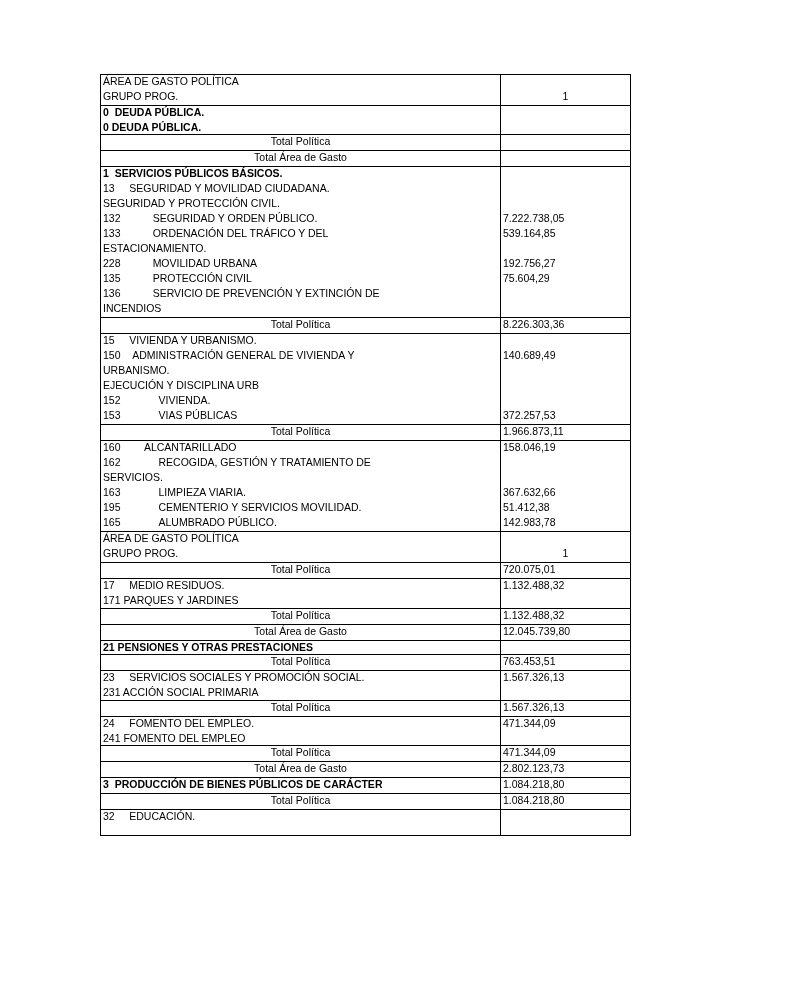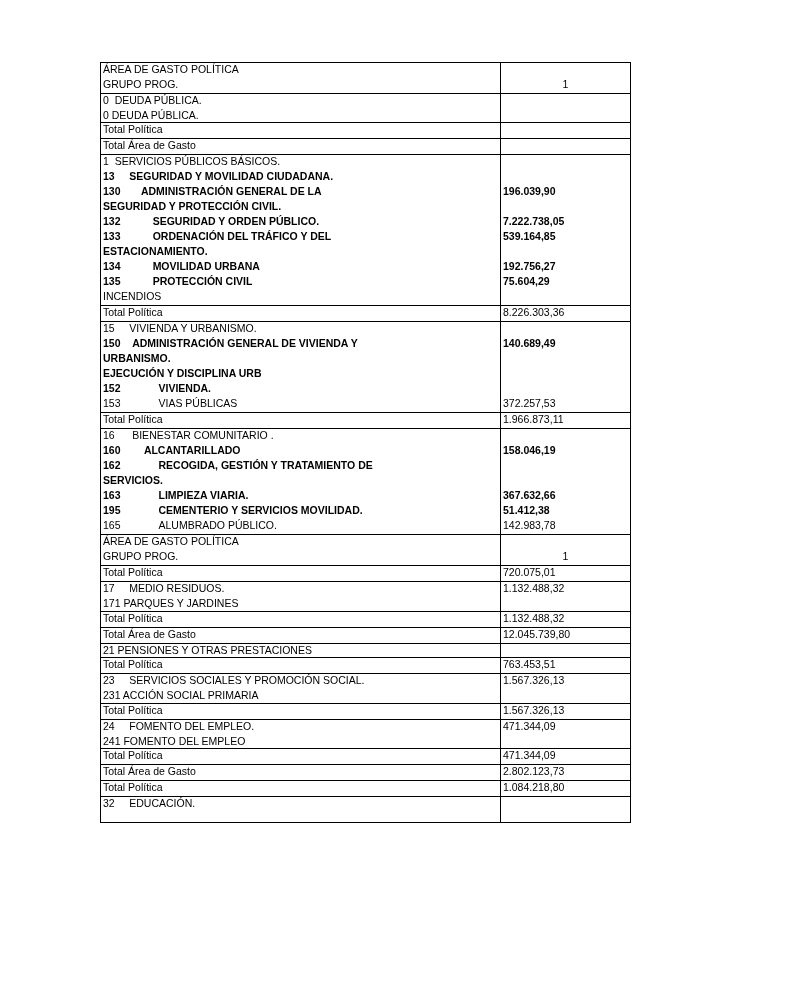--- a/index.html
+++ b/index.html
@@ -9,21 +9,21 @@
   }
   body {
     width: 792px;
     height: 1000px;
     font-family: "Liberation Sans", sans-serif;
     color: #000000;
     position: relative;
   }
   .page {
     position: absolute;
-    left: 0; top: 4px;
+    left: 0; top: 16px;
     width: 792px;
     height: 792px;
     background: #ffffff;
   }
   .sheet {
     position: absolute;
     left: 100px;
     top: 58px;
     width: 532px;
   }
@@ -41,30 +41,30 @@
     height: 15px;
     overflow: hidden;
     white-space: nowrap;
   }
   col.c-label { width: 400px; }
   col.c-value { width: 130px; }
 
   .lbl { }
   .val { }
 
-  .bold { font-weight: normal; }
+  .bold { font-weight: bold; }
   .center { text-align: center; }
 
   
   .nb { border-bottom: none !important; }
   .nt { border-top: none !important; }
-  .nbt { border-bottom: none !important; border-top: none !important; font-weight: bold; }
+  .nbt { border-bottom: none !important; border-top: none !important; }
   .indent1 { padding-left: 14px; }
   .tot-lbl {
-    text-align: left;
+    text-align: center;
   }
 </style>
 </head>
 <body>
 
 <div class="page">
   <div class="sheet">
     <table class="budget">
       <colgroup>
         <col class="c-label">
@@ -101,48 +101,48 @@
         <tr>
           <td class="lbl bold nb"><span>1</span>&nbsp;&nbsp;<span>SERVICIOS PÚBLICOS BÁSICOS.</span></td>
           <td class="val nb"></td>
         </tr>
 
         <tr>
           <td class="lbl nbt indent1"><span>13</span>&nbsp;&nbsp;&nbsp;&nbsp;&nbsp;<span>SEGURIDAD Y MOVILIDAD CIUDADANA.</span></td>
           <td class="val nbt"></td>
         </tr>
         <tr>
-          <td class="lbl nbt indent1"><span>130</span>&nbsp;&nbsp;&nbsp;&nbsp;&nbsp;&nbsp;&nbsp;<span>ADMINISTRACIÓN GENERAL DE LA</span></td>
-          <td class="val nbt">196.039,90</td>
-        </tr>
-        <tr>
           <td class="lbl nbt indent1">SEGURIDAD Y PROTECCIÓN CIVIL.</td>
           <td class="val nbt"></td>
         </tr>
         <tr>
           <td class="lbl nbt indent1"><span>132</span>&nbsp;&nbsp;&nbsp;&nbsp;&nbsp;&nbsp;&nbsp;&nbsp;&nbsp;&nbsp;&nbsp;<span>SEGURIDAD Y ORDEN PÚBLICO.</span></td>
           <td class="val nbt">7.222.738,05</td>
         </tr>
         <tr>
           <td class="lbl nbt indent1"><span>133</span>&nbsp;&nbsp;&nbsp;&nbsp;&nbsp;&nbsp;&nbsp;&nbsp;&nbsp;&nbsp;&nbsp;<span>ORDENACIÓN DEL TRÁFICO Y DEL</span></td>
           <td class="val nbt">539.164,85</td>
         </tr>
         <tr>
           <td class="lbl nbt indent1">ESTACIONAMIENTO.</td>
           <td class="val nbt"></td>
         </tr>
         <tr>
-          <td class="lbl nbt indent1"><span>134</span>&nbsp;&nbsp;&nbsp;&nbsp;&nbsp;&nbsp;&nbsp;&nbsp;&nbsp;&nbsp;&nbsp;<span>MOVILIDAD URBANA</span></td>
+          <td class="lbl nbt indent1"><span>228</span>&nbsp;&nbsp;&nbsp;&nbsp;&nbsp;&nbsp;&nbsp;&nbsp;&nbsp;&nbsp;&nbsp;<span>MOVILIDAD URBANA</span></td>
           <td class="val nbt">192.756,27</td>
         </tr>
         <tr>
           <td class="lbl nbt indent1"><span>135</span>&nbsp;&nbsp;&nbsp;&nbsp;&nbsp;&nbsp;&nbsp;&nbsp;&nbsp;&nbsp;&nbsp;<span>PROTECCIÓN CIVIL</span></td>
           <td class="val nbt">75.604,29</td>
         </tr>
         <tr>
+          <td class="lbl nbt indent1"><span>136</span>&nbsp;&nbsp;&nbsp;&nbsp;&nbsp;&nbsp;&nbsp;&nbsp;&nbsp;&nbsp;&nbsp;<span>SERVICIO DE PREVENCIÓN Y EXTINCIÓN DE</span></td>
+          <td class="val nbt"></td>
+        </tr>
+        <tr>
           <td class="lbl nt indent1">INCENDIOS</td>
           <td class="val nt"></td>
         </tr>
         <tr>
           <td class="lbl tot-lbl">Total Política</td>
           <td class="val">8.226.303,36</td>
         </tr>
 
         <tr>
           <td class="lbl nb indent1"><span>15</span>&nbsp;&nbsp;&nbsp;&nbsp;&nbsp;<span>VIVIENDA Y URBANISMO.</span></td>
@@ -167,24 +167,20 @@
         <tr>
           <td class="lbl nt"><span>153</span>&nbsp;&nbsp;&nbsp;&nbsp;&nbsp;&nbsp;&nbsp;&nbsp;&nbsp;&nbsp;&nbsp;&nbsp;&nbsp;<span>VIAS PÚBLICAS</span></td>
           <td class="val nt">372.257,53</td>
         </tr>
         <tr>
           <td class="lbl tot-lbl">Total Política</td>
           <td class="val">1.966.873,11</td>
         </tr>
 
         <tr>
-          <td class="lbl nb"><span>16</span>&nbsp;&nbsp;&nbsp;&nbsp;&nbsp;&nbsp;<span>BIENESTAR COMUNITARIO .</span></td>
-          <td class="val nb"></td>
-        </tr>
-        <tr>
           <td class="lbl nbt"><span>160</span>&nbsp;&nbsp;&nbsp;&nbsp;&nbsp;&nbsp;&nbsp;&nbsp;<span>ALCANTARILLADO</span></td>
           <td class="val nbt">158.046,19</td>
         </tr>
         <tr>
           <td class="lbl nbt"><span>162</span>&nbsp;&nbsp;&nbsp;&nbsp;&nbsp;&nbsp;&nbsp;&nbsp;&nbsp;&nbsp;&nbsp;&nbsp;&nbsp;<span>RECOGIDA, GESTIÓN Y TRATAMIENTO DE</span></td>
           <td class="val nbt"></td>
         </tr>
         <tr>
           <td class="lbl nbt">SERVICIOS.</td>
           <td class="val nbt"></td>
@@ -265,20 +261,24 @@
         </tr>
         <tr>
           <td class="lbl tot-lbl">Total Política</td>
           <td class="val">471.344,09</td>
         </tr>
         <tr>
           <td class="lbl tot-lbl">Total Área de Gasto</td>
           <td class="val">2.802.123,73</td>
         </tr>
 
+        <tr>
+          <td class="lbl bold"><span>3</span>&nbsp;&nbsp;<span>PRODUCCIÓN DE BIENES PÚBLICOS DE CARÁCTER</span></td>
+          <td class="val">1.084.218,80</td>
+        </tr>
         <tr>
           <td class="lbl tot-lbl">Total Política</td>
           <td class="val">1.084.218,80</td>
         </tr>
 
         <tr>
           <td class="lbl nb"><span>32</span>&nbsp;&nbsp;&nbsp;&nbsp;&nbsp;<span>EDUCACIÓN.</span></td>
           <td class="val nb"></td>
         </tr>
         <tr>

